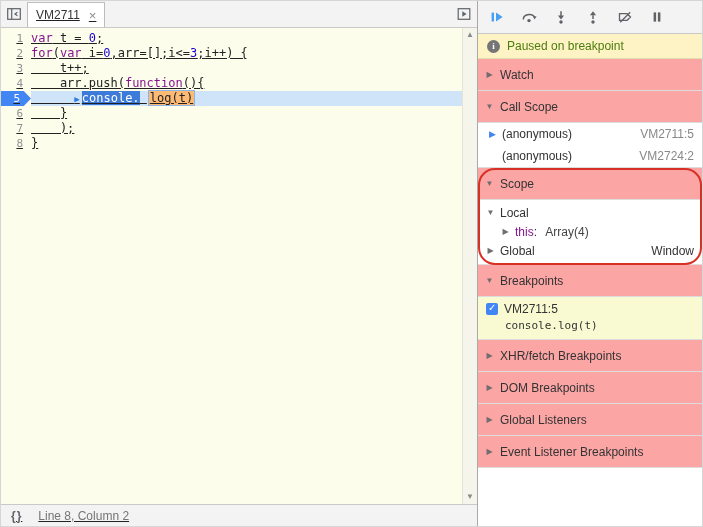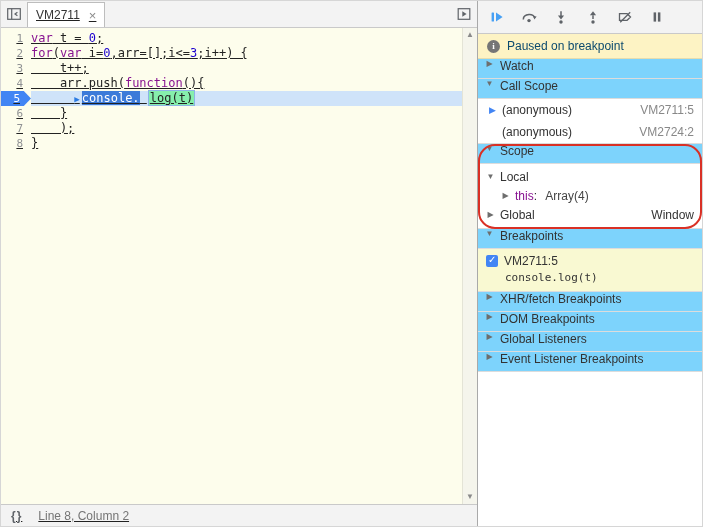--- a/index.html
+++ b/index.html
@@ -23,46 +23,46 @@
 
   .editor{flex:1;position:relative;overflow:hidden;background:var(--editor-bg);padding-top:3px;}
   .code-row{display:flex;height:15px;line-height:15px;font-family:"DejaVu Sans Mono",monospace;font-size:12px;}
   .gutter{flex:none;width:30px;text-align:right;padding-right:8px;color:#8f9193;font-size:11px;}
   .gutter.bp{background:var(--accent);color:#fff;clip-path:polygon(0 0,76% 0,100% 50%,76% 100%,0 100%);padding-right:11px;}
   .code-line{white-space:pre;flex:1;color:#222;}
   .code-row.current .code-line{background:var(--current-line-bg);}
   .tok-kw{color:var(--kw);}
   .tok-num{color:var(--num);}
   .tok-sel{background:var(--sel-bg);color:#fff;}
-  .tok-box{background:#86efac;border:1px solid #8cb4e6;margin-left:1px;padding:0 1px;}
+  .tok-box{background:#fdba74;border:1px solid #8cb4e6;margin-left:1px;padding:0 1px;}
   .exec-arrow::before{content:"▶";color:#2a7ae2;font-size:9px;margin-right:2px;}
 
   .vscrollbar{position:absolute;top:0;right:0;width:15px;height:100%;background:#f5f5ec;border-left:1px solid #e4e4d6;}
   .scroll-arrow{position:absolute;left:0;width:100%;height:14px;color:#8a8a8a;font-size:8px;text-align:center;line-height:14px;cursor:pointer;}
   .scroll-arrow.up{top:0;} .scroll-arrow.up::before{content:"▲";}
   .scroll-arrow.down{bottom:0;} .scroll-arrow.down::before{content:"▼";}
 
   .statusbar{height:22px;flex:none;background:#f3f3f3;border-top:1px solid #c9c9c9;display:flex;align-items:center;gap:16px;padding:0 10px;color:#757575;}
   .pretty-print{font-weight:bold;color:#5f6368;letter-spacing:1px;cursor:pointer;}
 
   
   .right{flex:1;display:flex;flex-direction:column;background:#fff;min-width:0;}
   .dbg-toolbar{height:33px;flex:none;background:#f3f3f3;border-bottom:1px solid #c9c9c9;display:flex;align-items:center;gap:12px;padding:0 9px;}
   .dbg-btn{background:none;border:none;padding:0;width:20px;height:20px;display:flex;align-items:center;justify-content:center;cursor:pointer;}
   .icon16{width:16px;height:16px;display:block;}
   .i-resume rect,.i-resume path{fill:var(--resume);}
   .st{stroke:#5f6368;stroke-width:1.5;fill:none;}
   .fillg{fill:#5f6368;}
 
-  .paused-banner{height:25px;flex:none;background:var(--banner-bg);border-bottom:1px solid #e6dcae;display:flex;align-items:center;gap:7px;padding:0 9px;color:#0c4a6e;}
+  .paused-banner{height:25px;flex:none;background:var(--banner-bg);border-bottom:1px solid #e6dcae;display:flex;align-items:center;gap:7px;padding:0 9px;color:#4d7c0f;}
   .info-icon{width:13px;height:13px;flex:none;border-radius:50%;background:#757575;color:#fff;font-size:9px;font-weight:bold;display:flex;align-items:center;justify-content:center;font-family:"Liberation Serif",serif;}
   .info-icon::before{content:"i";}
 
   .sec{flex:none;}
-  .sec-header{height:20px;background:#7dd3fc;border-bottom:1px solid #dcdcdc;display:flex;align-items:flex-start;gap:6px;padding:0 7px;cursor:pointer;}
+  .sec-header{height:32px;background:#fca5a5;border-bottom:1px solid #dcdcdc;display:flex;align-items:center;gap:6px;padding:0 7px;cursor:pointer;}
   .chev{color:#6e6e6e;font-size:8px;width:9px;flex:none;text-align:center;}
   .chev-right::before{content:"▶";}
   .chev-down::before{content:"▼";}
   .sec-label{color:#333;}
   .sec-body{background:#fff;border-bottom:1px solid #dcdcdc;}
 
   .cs-row{position:relative;height:22px;display:flex;align-items:center;padding:0 8px 0 16px;cursor:pointer;margin-left:8px;}
   .exec-marker{position:absolute;left:3px;top:50%;transform:translateY(-50%);color:var(--accent);font-size:9px;}
   .exec-marker::before{content:"▶";}
   .cs-name{flex:1;color:#333;}

